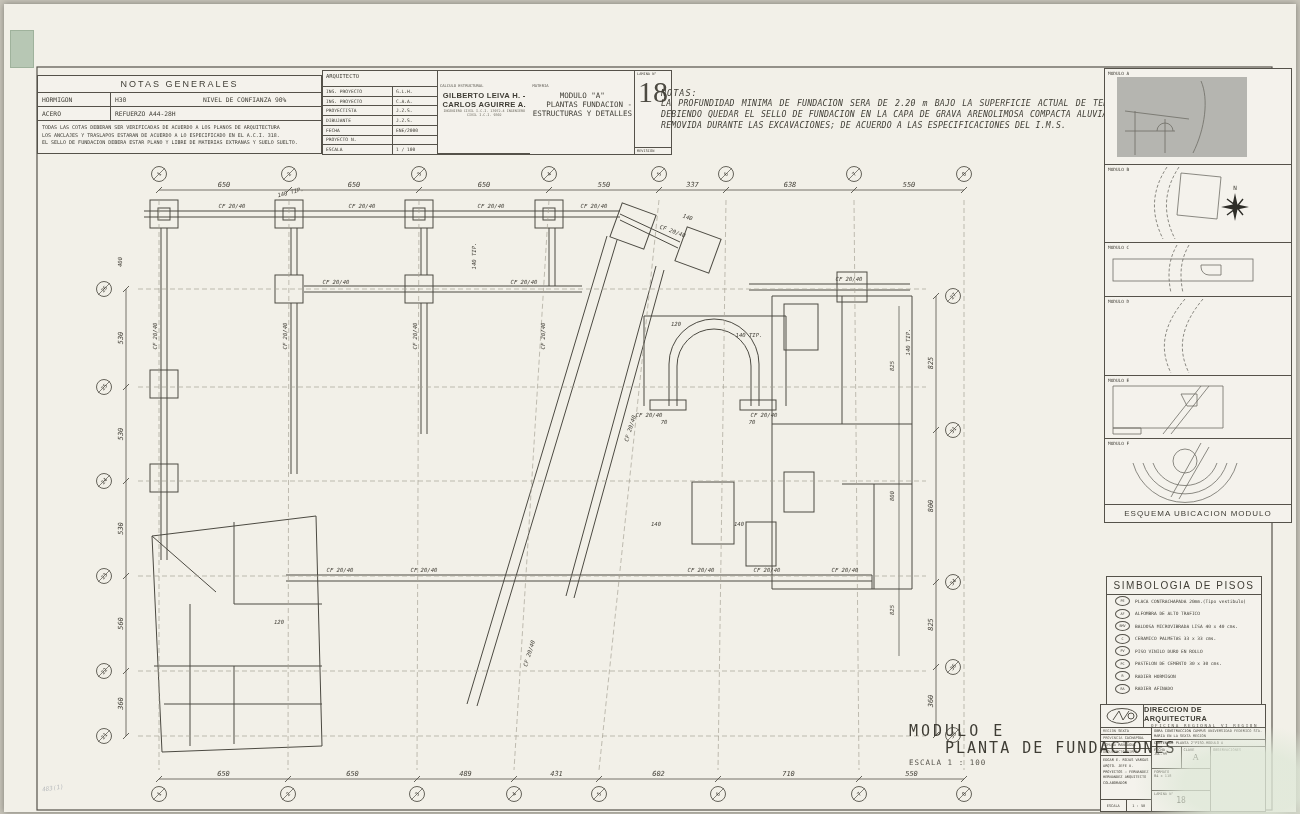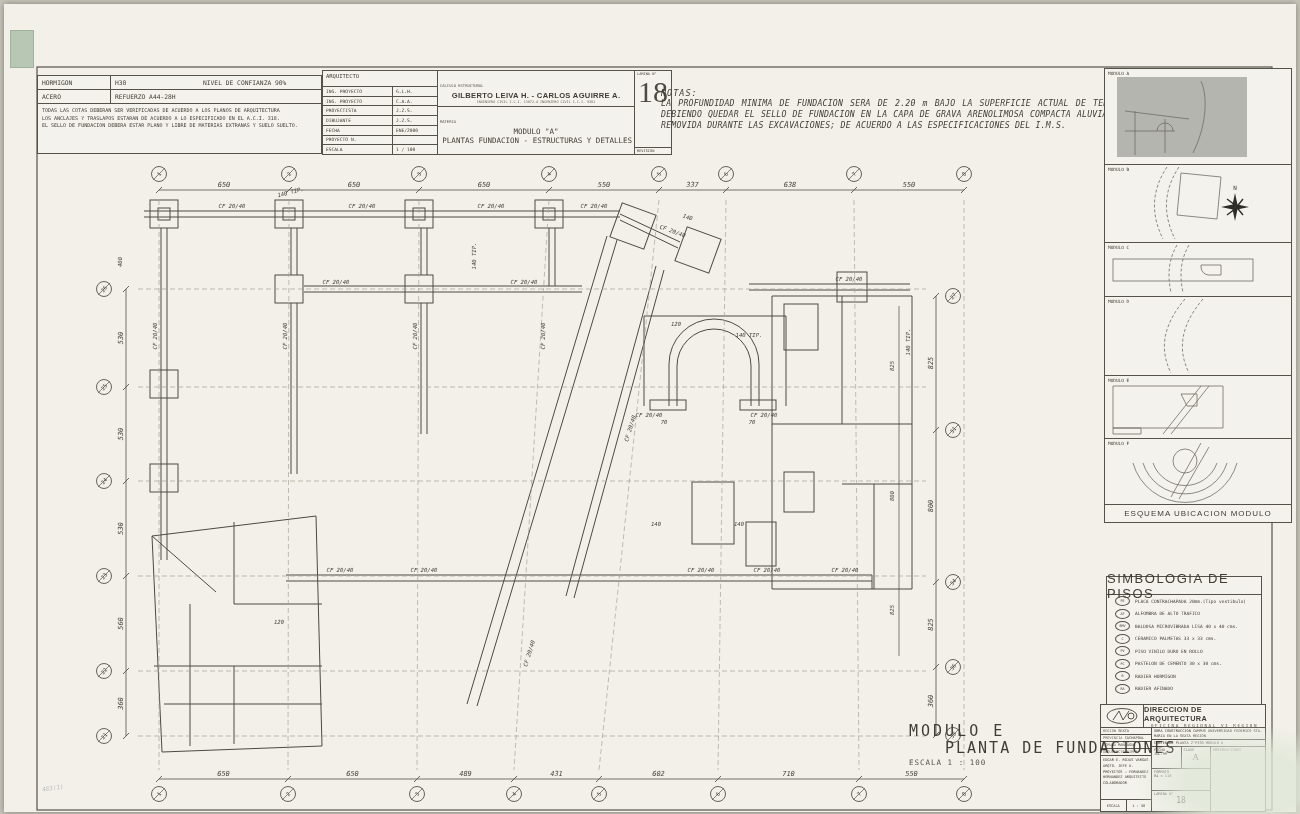--- a/index.html
+++ b/index.html
@@ -19,21 +19,21 @@
   .ng-c2{width:80px;height:100%;display:flex;align-items:center;}
   .ng-notes{padding:3px 4px;font-size:5px;line-height:1.5;}
   
   #arch-blk{left:318px;top:66px;width:350px;height:85px;display:flex;}
   .ab-left{width:114px;border-right:1px solid #55524a;display:flex;flex-direction:column;}
   .ab-left .cap{height:16px;border-bottom:1px solid #55524a;font-size:5.5px;padding:2px 3px;box-sizing:border-box;}
   .ab-row{flex:1;display:flex;border-bottom:1px solid #55524a;font-size:4.6px;align-items:center;}
   .ab-row:last-child{border-bottom:none;}
   .ab-row .l{width:66px;padding-left:3px;border-right:1px solid #55524a;height:100%;display:flex;align-items:center;}
   .ab-row .v{padding-left:3px;}
-  .ab-mid{width:196px;border-right:1px solid #55524a;display:flex;flex-direction:column;}
+  .ab-mid{width:196px;border-right:1px solid #55524a;display:flex;flex-direction:row;}
   .ab-sec{border-bottom:1px solid #55524a;position:relative;padding:1px 2px 2px 2px;box-sizing:border-box;}
   .ab-sec:last-child{border-bottom:none;}
   .seclab{font-size:3.8px;color:#55524a;}
   .names{font-size:7.6px;text-align:center;font-family:"Liberation Sans",sans-serif;font-weight:bold;letter-spacing:.3px;}
   .names-sub{font-size:3.4px;text-align:center;color:#6a675d;}
   .obra1{font-size:9.5px;text-align:center;font-family:"Liberation Serif",serif;letter-spacing:1px;}
   .obra2{font-size:9px;text-align:center;font-family:"Liberation Serif",serif;letter-spacing:.5px;}
   .mat1{font-size:7.5px;text-align:center;}
   .mat2{font-size:7.5px;text-align:right;}
   .ab-right{flex:1;display:flex;flex-direction:column;align-items:center;}
@@ -46,21 +46,21 @@
   #notas-txt .b{font-size:8.2px;line-height:1.35;letter-spacing:.2px;text-align:justify;}
   #notas-txt .b::first-line{text-indent:34px;}
   
   #esquema{left:1100px;top:64px;width:188px;background:#f4f2ec;border:1px solid #55524a;box-sizing:border-box;}
   .panel{position:relative;border-bottom:1px solid #55524a;}
   .panel .plab{position:absolute;left:3px;top:2px;font-size:4.4px;z-index:2;}
   #esq-caption{height:17px;display:flex;align-items:center;justify-content:center;
       font-size:8px;letter-spacing:1px;font-family:"Liberation Sans",sans-serif;}
   
   #simb{left:1102px;top:572px;width:156px;height:130px;}
-  #simb .t{height:17px;display:flex;align-items:center;justify-content:center;font-size:13px;letter-spacing:1.5px;
+  #simb .t{height:17px;display:flex;align-items:center;justify-content:center;font-size:10px;letter-spacing:1.5px;
       border-bottom:1px solid #55524a;font-family:"Liberation Sans",sans-serif;}
   .s-row{display:flex;align-items:center;height:12.5px;padding-left:8px;}
   .s-sym{width:13px;height:8px;border:0.8px solid #55524a;border-radius:50%;font-size:3.4px;
       display:flex;align-items:center;justify-content:center;margin-right:5px;flex-shrink:0;}
   .s-lab{font-size:4.5px;white-space:nowrap;}
   
   #mop{left:1096px;top:700px;width:166px;height:108px;font-size:3.6px;}
   .mop-hd{display:flex;height:22px;border-bottom:1px solid #55524a;}
   .mop-logo{width:42px;border-right:1px solid #55524a;display:flex;align-items:center;justify-content:center;}
   .mop-tt{flex:1;display:flex;flex-direction:column;align-items:center;justify-content:center;}
@@ -345,20 +345,21 @@
       <text x="890" y="492" text-anchor="middle" font-size="5.6" font-style="italic" fill="#45423a" transform="rotate(-90 890 492)">800</text>
       <text x="890" y="606" text-anchor="middle" font-size="5.6" font-style="italic" fill="#45423a" transform="rotate(-90 890 606)">825</text>
       <text x="118" y="258" text-anchor="middle" font-size="5.6" font-style="italic" fill="#45423a" transform="rotate(-90 118 258)">400</text>
       <text x="906" y="338" text-anchor="middle" font-size="5.6" font-style="italic" fill="#45423a" transform="rotate(-90 906 338)">140 TIP.</text>
       <text x="652" y="522" text-anchor="middle" font-size="5.6" font-style="italic" fill="#45423a">140</text>
       <text x="735" y="522" text-anchor="middle" font-size="5.6" font-style="italic" fill="#45423a">140</text>
       <text x="275" y="620" text-anchor="middle" font-size="5.6" font-style="italic" fill="#45423a">120</text>
     </svg>
 
   <div id="notas-gen" class="abs box">
+    <div class="hdr">NOTAS GENERALES</div>
     <div class="ng-row">
       <span class="ng-c1">HORMIGON</span>
       <span class="ng-c2">H30</span>
       <span>NIVEL DE CONFIANZA 90%</span>
     </div>
     <div class="ng-row">
       <span class="ng-c1">ACERO</span>
       <span>REFUERZO  A44-28H</span>
     </div>
     <div class="ng-notes">

